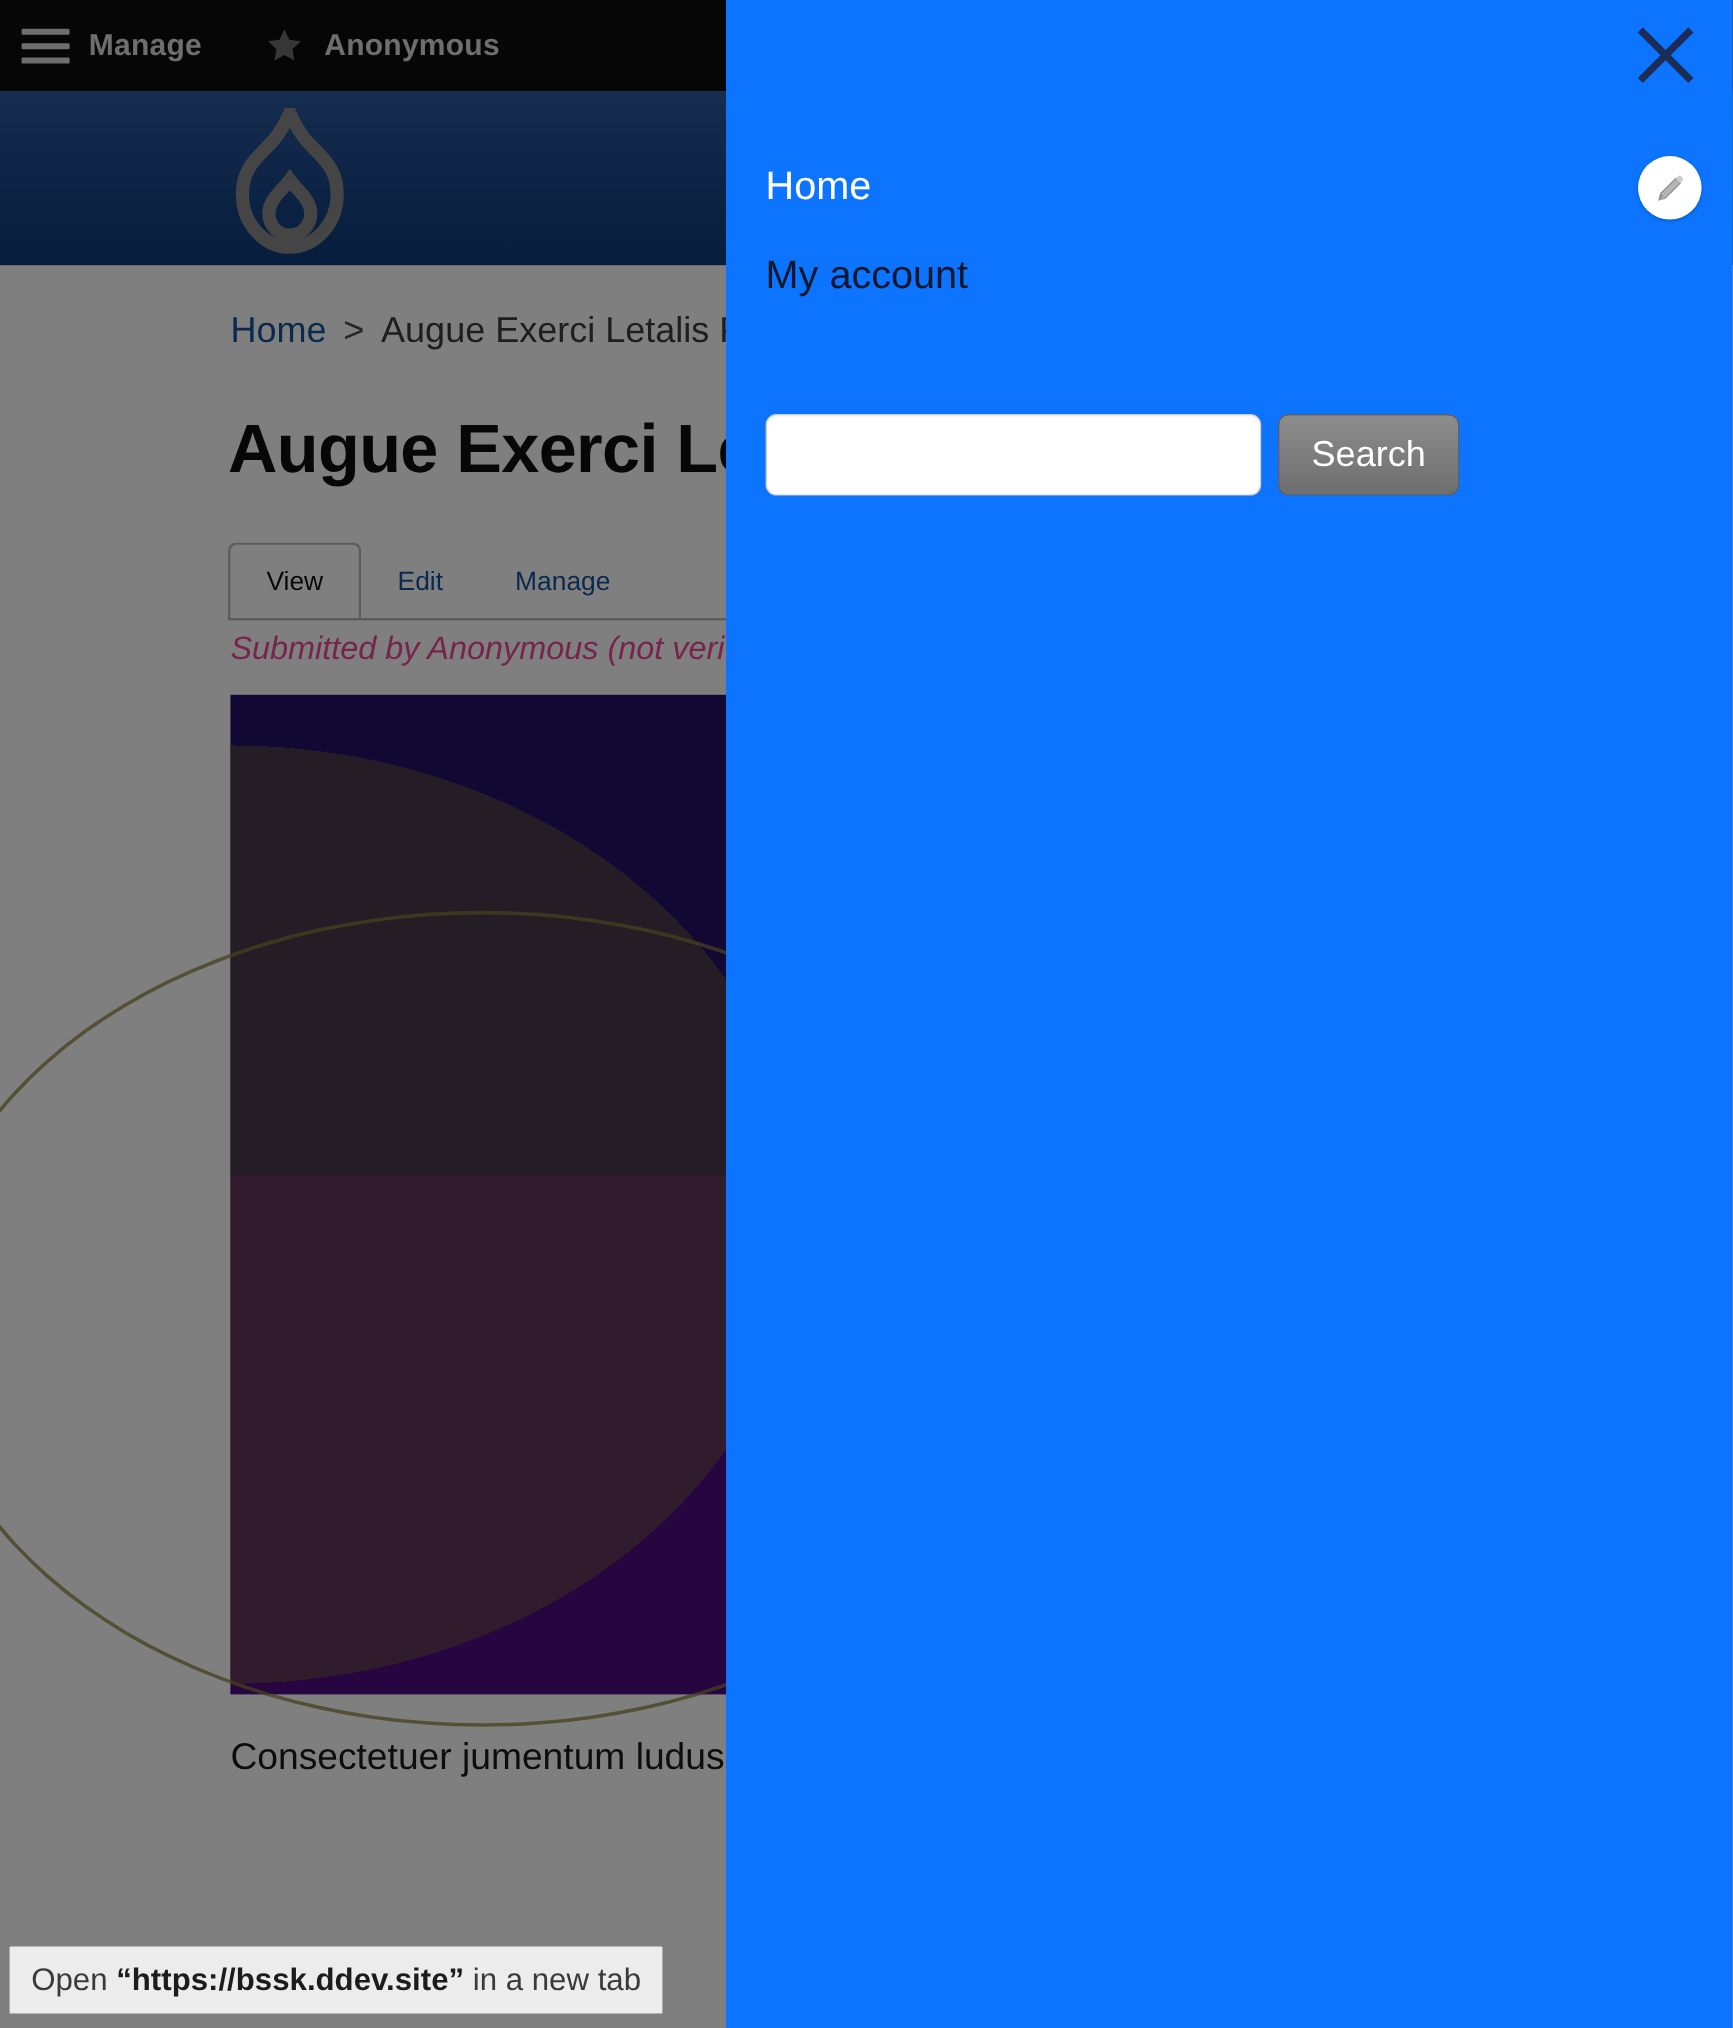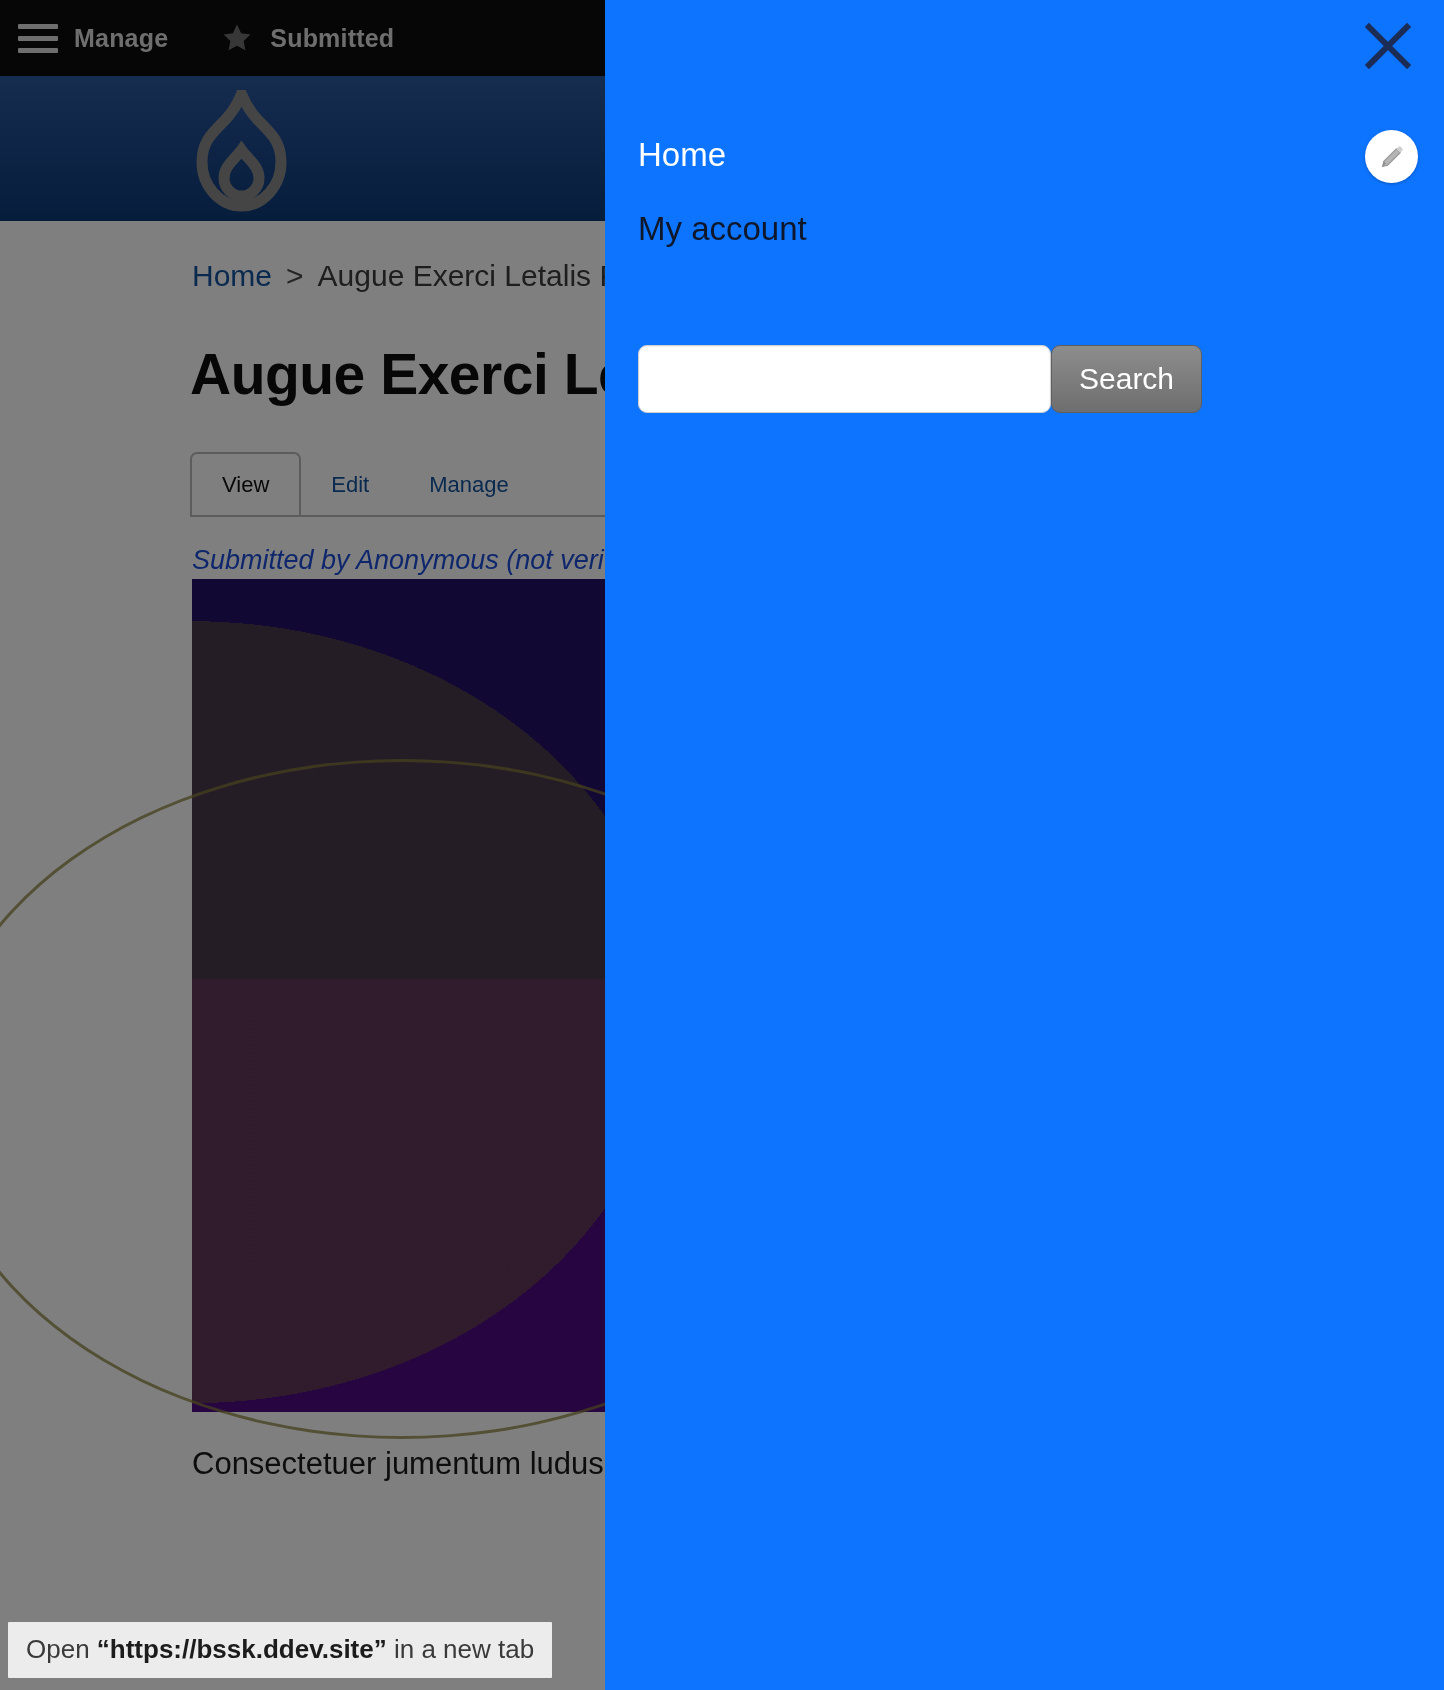--- a/index.html
+++ b/index.html
@@ -68,22 +68,22 @@
   }
   .tab {
     font-size: 22px; padding: 18px 30px 17px 30px;
     color: #14529e; cursor: pointer; white-space: nowrap;
   }
   .tab.active {
     color: #111; border: 2px solid #b9b9b9; border-bottom: 2px solid transparent;
     border-radius: 7px 7px 0 0; margin-bottom: -2px; background: transparent;
   }
   .submitted {
-    position: absolute; left: 192px; top: 324px;
-    font-size: 27px; font-style: italic; color: #1d4ed8; white-space: nowrap;
+    position: absolute; left: 192px; top: 304px;
+    font-size: 27px; font-style: italic; color: #ec4899; white-space: nowrap;
   }
   .node-image {
     position: absolute; left: 192px; top: 358px;
     width: 840px; height: 833px;
     background:
       radial-gradient(115% 95% at 0% 52%, rgba(120,110,40,.45) 0 49.4%, rgba(120,110,40,0) 49.4% 50.6%, rgba(120,110,40,.0) 50.6%),
       linear-gradient(180deg, #241069 0 48%, #4e0b80 48% 100%);
   }
   .node-image .arc {
     position: absolute; left: -260px; top: 180px; width: 940px; height: 680px;
@@ -117,21 +117,21 @@
   .ov-links { position: absolute; left: 33px; top: 118px; width: 600px; }
   .ov-link {
     display: block; font-size: 33px; line-height: 74px;
     text-decoration: none; cursor: pointer; white-space: nowrap;
   }
   .ov-link.cur { color: #ffffff; }
   .ov-link.alt { color: #0f172a; }
 
   .search-row {
     position: absolute; left: 33px; top: 345px;
-    display: flex; align-items: stretch; 
+    display: flex; align-items: stretch; gap: 14px;
   }
   .search-input {
     width: 413px; height: 68px;
     background: #fff; border: 1px solid #cfcfcf; border-radius: 9px;
     font-size: 28px; padding: 0 14px;
     font-family: "Liberation Sans", sans-serif;
     outline: none; color: #111;
     box-shadow: inset 0 1px 2px rgba(0,0,0,.07);
   }
   .search-btn {
@@ -199,21 +199,21 @@
             <i></i>
           </span>
         <span>Manage</span>
       </div>
       <div class="tb-item">
         <span>
           <svg class="star-ico" viewBox="0 0 24 24">
               <path d="M12 2.5l2.9 6.1 6.6.9-4.8 4.6 1.2 6.6L12 17.5l-5.9 3.2 1.2-6.6L2.5 9.5l6.6-.9z" fill="#6f6f6f"></path>
             </svg>
         </span>
-        <span>Submitted</span>
+        <span>Anonymous</span>
       </div>
     </div>
   </div>
 
   <div class="dim"></div>
 
   <div class="overlay">
 
     <div class="close-btn">
       <svg width="52" height="52" viewBox="0 0 52 52">

